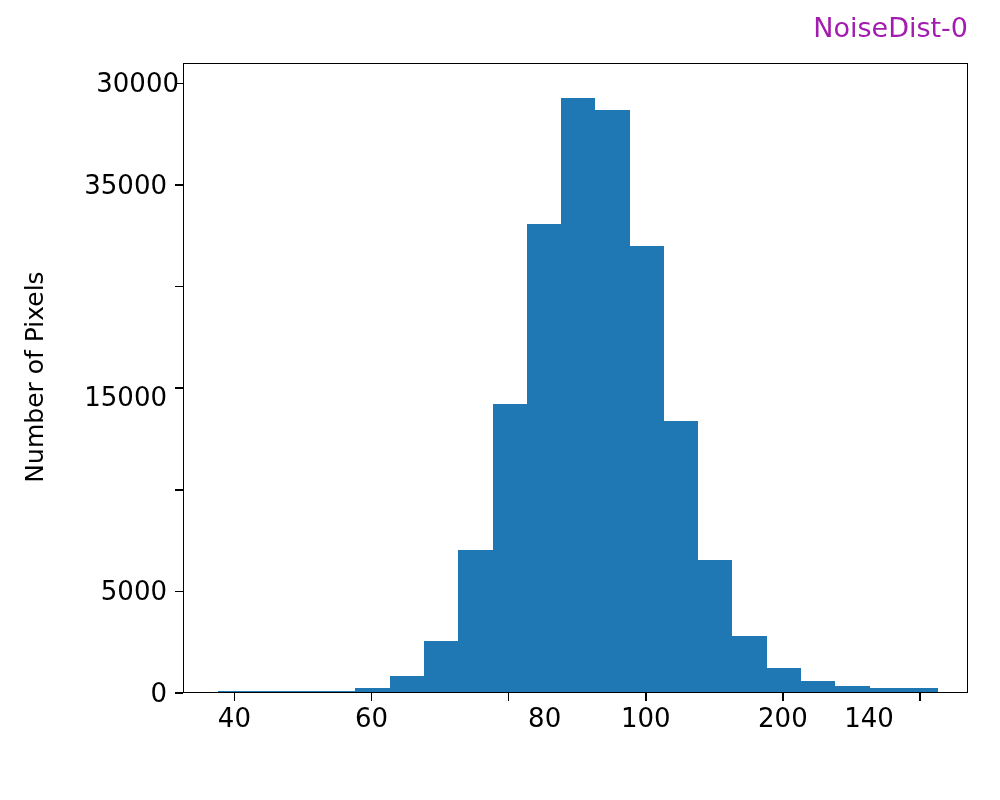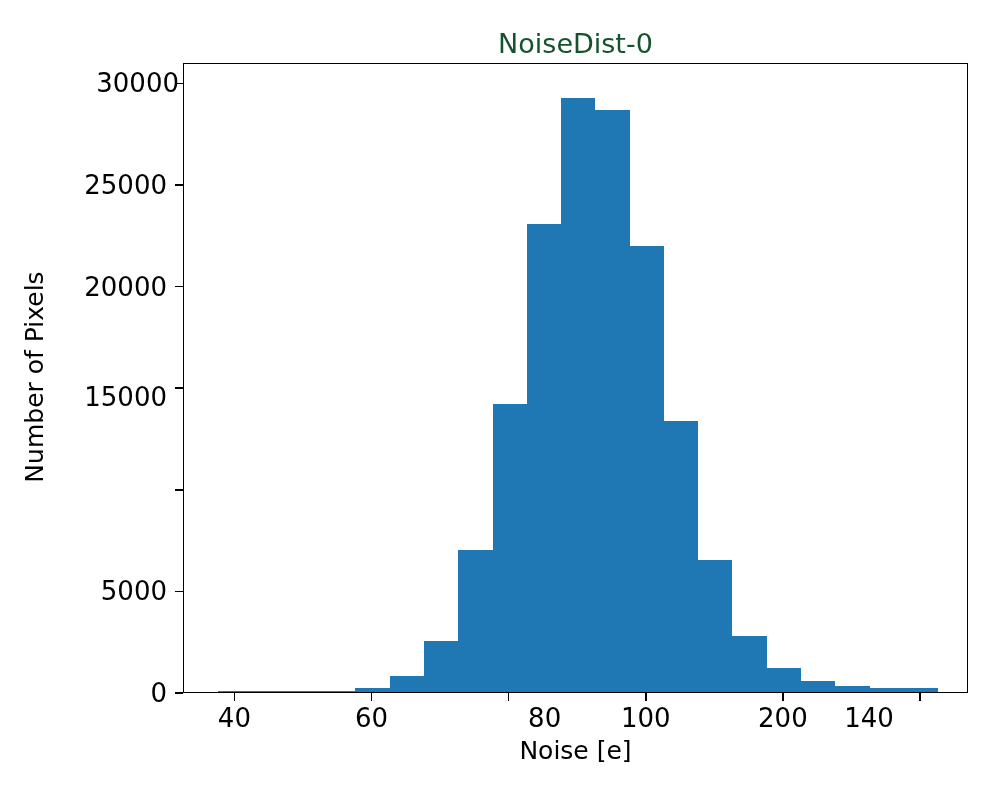--- a/index.html
+++ b/index.html
@@ -17,26 +17,26 @@
   #figure {
     position: relative;
     width: 1000px;
     height: 800px;
     background: #ffffff;
   }
   
   #chart-title {
     position: absolute;
     left: 183px;
-    top: 28px;
+    top: 12px;
     width: 785px;
-    text-align: center;
+    text-align: right;
     font-size: 27px;
     line-height: 32px;
-    color: #14532d;
+    color: #a21caf;
     white-space: nowrap;
   }
   
   #plot-area {
     position: absolute;
     left: 183px;
     top: 63px;
     width: 785px;
     height: 630px;
     border: 1.6px solid #000000;
@@ -155,37 +155,35 @@
       <div class="ytick" style="top: 488.974px;"></div>
       <div class="ytick" style="top: 387.361px;"></div>
       <div class="ytick" style="top: 285.748px;"></div>
       <div class="ytick" style="top: 184.135px;"></div>
       <div class="ytick" style="top: 82.5226px;"></div>
     </div>
   <div id="ytick-labels">
       <div class="ylab" style="top: 693px; left: 0px; width: 167px;">0</div>
       <div class="ylab" style="top: 591.387px; left: 0px; width: 167px; text-align: right;">5000</div>
       <div class="ylab" style="top: 391px; left: 0px; width: 167px; margin-top: 6px;">15000</div>
-      <div class="ylab" style="top: 286.548px; left: 0px; width: 167px;">20000</div>
-      <div class="ylab" style="top: 184.935px; left: 0px; width: 167px;">25000</div>
+      <div class="ylab" style="top: 184.935px; left: 0px; width: 167px;">35000</div>
       <div class="ylab" style="top: 83.3226px; left: 0px; width: 167px; padding-left: 12px;">30000</div>
     </div>
   <div id="xtick-marks">
       <div class="xtick" style="left: 233.619px;"></div>
       <div class="xtick" style="left: 370.737px;"></div>
       <div class="xtick" style="left: 507.855px;"></div>
       <div class="xtick" style="left: 644.973px;"></div>
       <div class="xtick" style="left: 782.091px;"></div>
       <div class="xtick" style="left: 919.209px;"></div>
     </div>
   <div id="xtick-labels">
       <div class="xlab" style="left: 234.419px; top: 705px;">40</div>
       <div class="xlab" style="left: 371.537px; top: 705px;">60</div>
       <div class="xlab" style="left: 508.655px; top: 705px; margin-left: 36px;">80</div>
       <div class="xlab" style="left: 645.773px; top: 705px;">100</div>
       <div class="xlab" style="left: 782.891px; top: 705px;">200</div>
       <div class="xlab" style="left: 869px; top: 705px;">140</div>
     </div>
 
-  <div id="xaxis-label">Noise [e]</div>
   <div id="yaxis-label">Number of Pixels</div>
 
 </div>
 
 </body></html>

